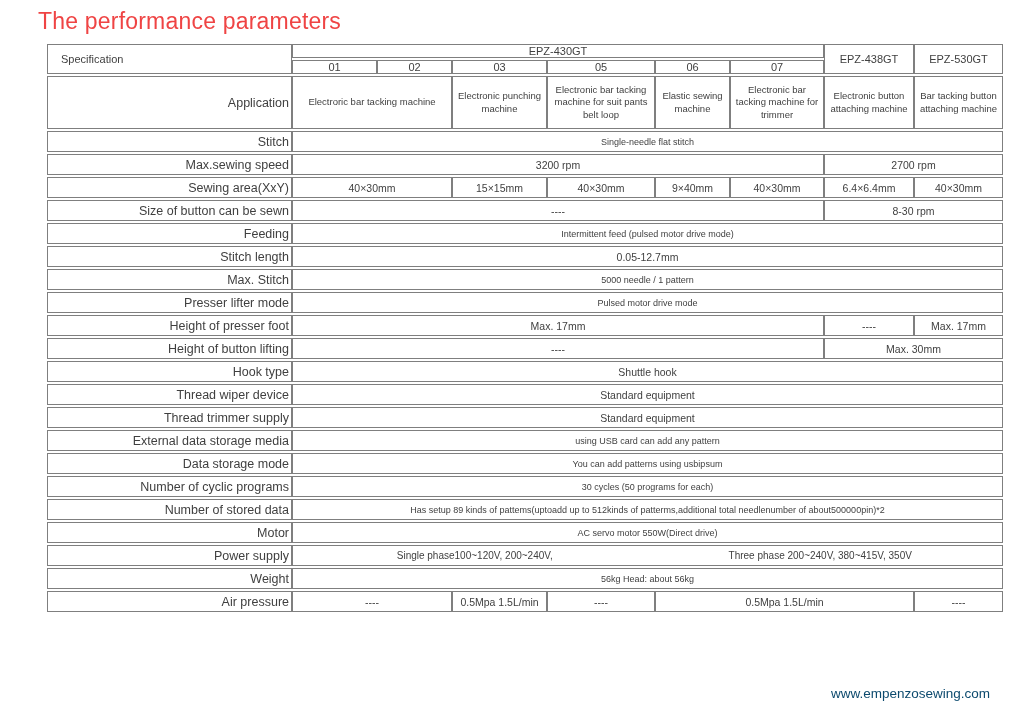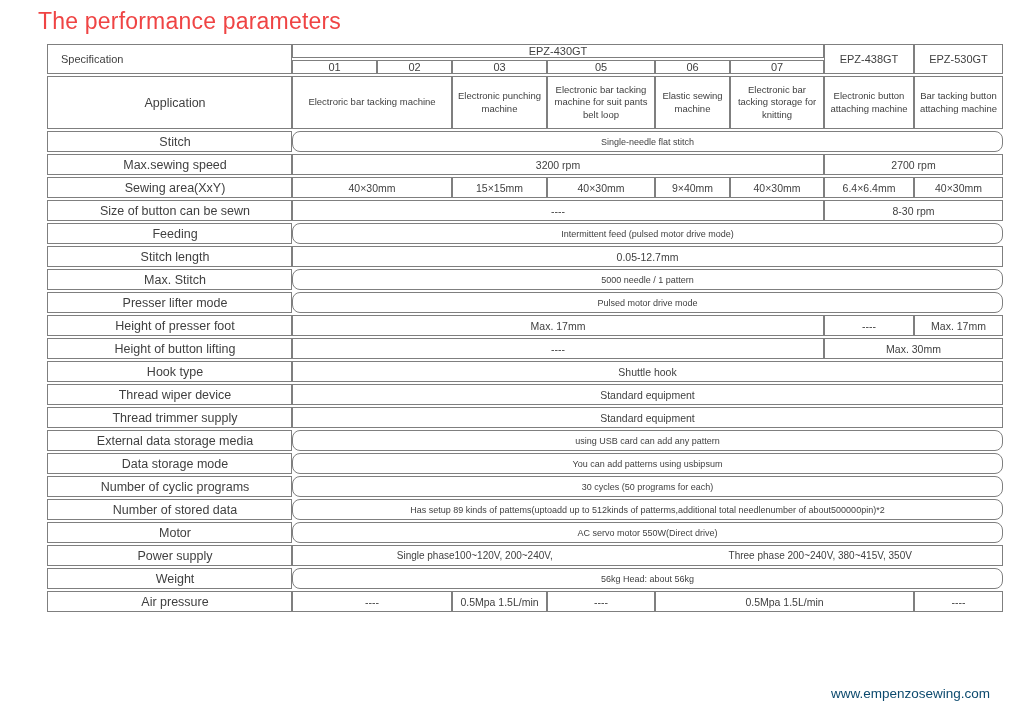--- a/index.html
+++ b/index.html
@@ -40,30 +40,30 @@
   .spec-table thead th { height:14px; font-size:11px; }
   th.spec-label {
     text-align:left;
     padding-left:13px;
     font-size:12.5px;
   }
   th.model-head { font-size:11px; }
 
   
   .spec-table tbody th.row-label {
-    text-align:center;
+    text-align:right;
     padding-left:13px;
     font-size:12.5px;
     height:21px;
     white-space:nowrap;
   }
 
   
   .spec-table tbody td { font-size:10.5px; height:21px; }
-  .spec-table tbody td.small { font-size:9px;border-radius:8px; }
+  .spec-table tbody td.small { font-size:9px; }
   .spec-table tbody tr.app-row td {
     font-size:9.5px;
     line-height:1.3;
     height:53px;
     padding:2px 3px;
   }
   .spec-table tbody td.dual { font-size:10px; }
   .spec-table tbody td.dual span { display:inline-block; width:49%; }
 
   .footer {
@@ -109,21 +109,21 @@
         <th>07</th>
       </tr>
     </thead>
     <tbody>
         <tr class="app-row">
           <th class="row-label">Application</th>
           <td colspan="2">Electroric bar tacking machine</td>
           <td colspan="1">Electronic punching machine</td>
           <td colspan="1">Electronic bar tacking machine for suit pants belt loop</td>
           <td colspan="1">Elastic sewing machine</td>
-          <td colspan="1">Electronic bar tacking storage for knitting</td>
+          <td colspan="1">Electronic bar tacking machine for trimmer</td>
           <td colspan="1">Electronic button attaching machine</td>
           <td colspan="1">Bar tacking button attaching machine</td>
         </tr>
         <tr>
           <th class="row-label">Stitch</th>
           <td colspan="8" class="small">Single-needle flat stitch</td>
         </tr>
         <tr>
           <th class="row-label">Max.sewing speed</th>
           <td colspan="6">3200 rpm</td>

